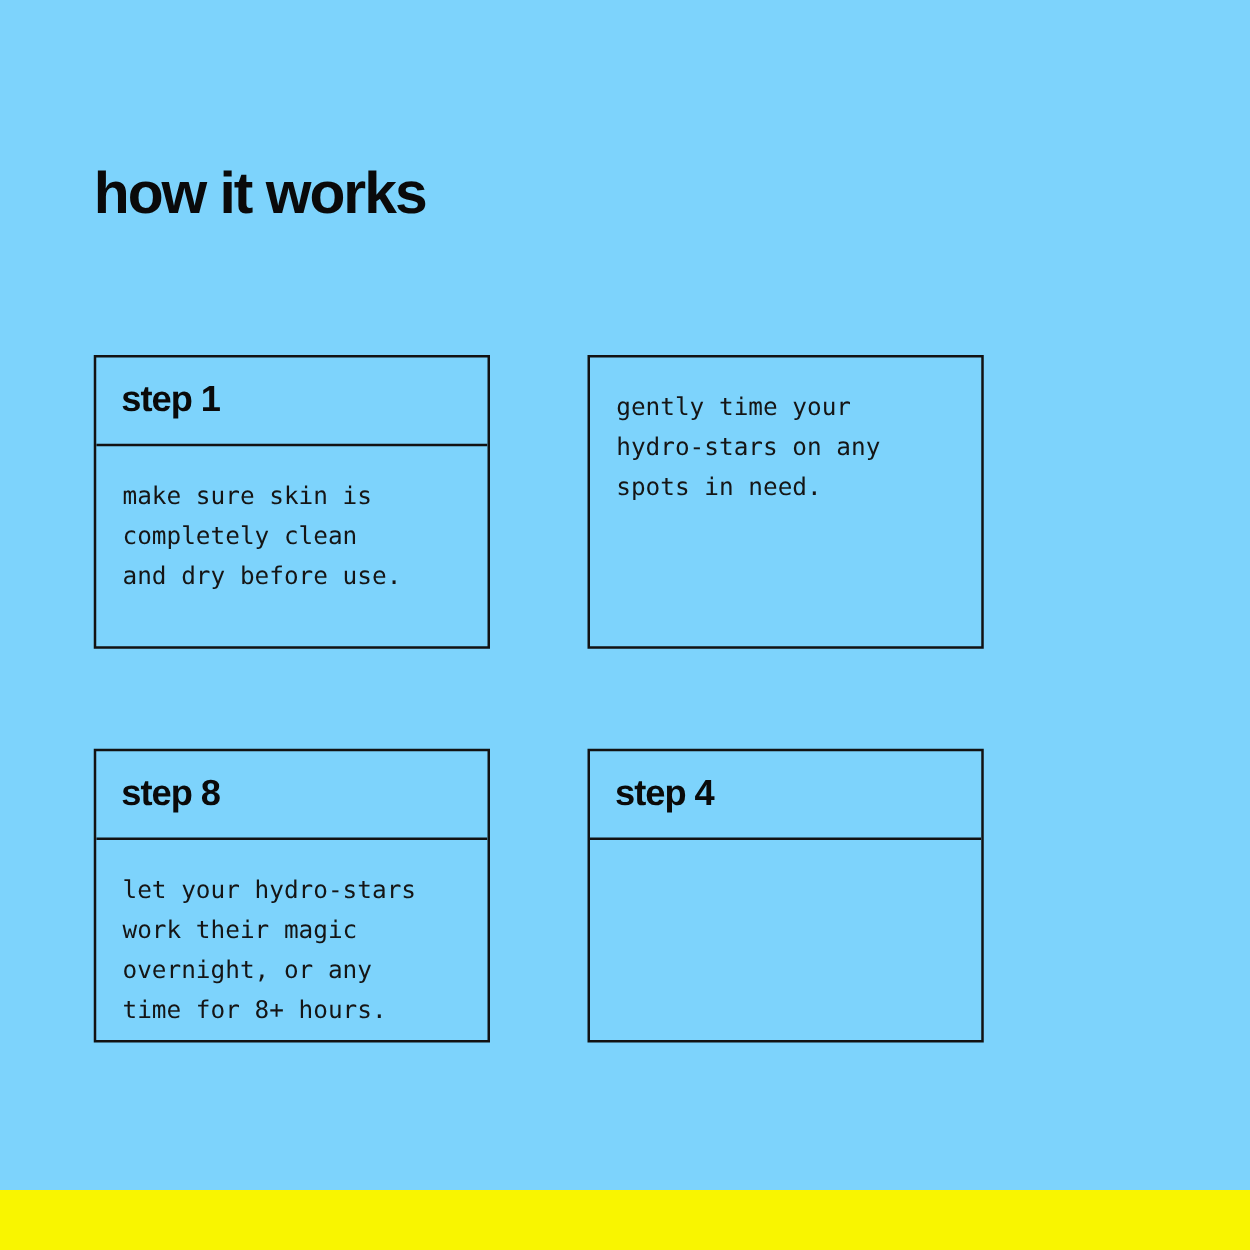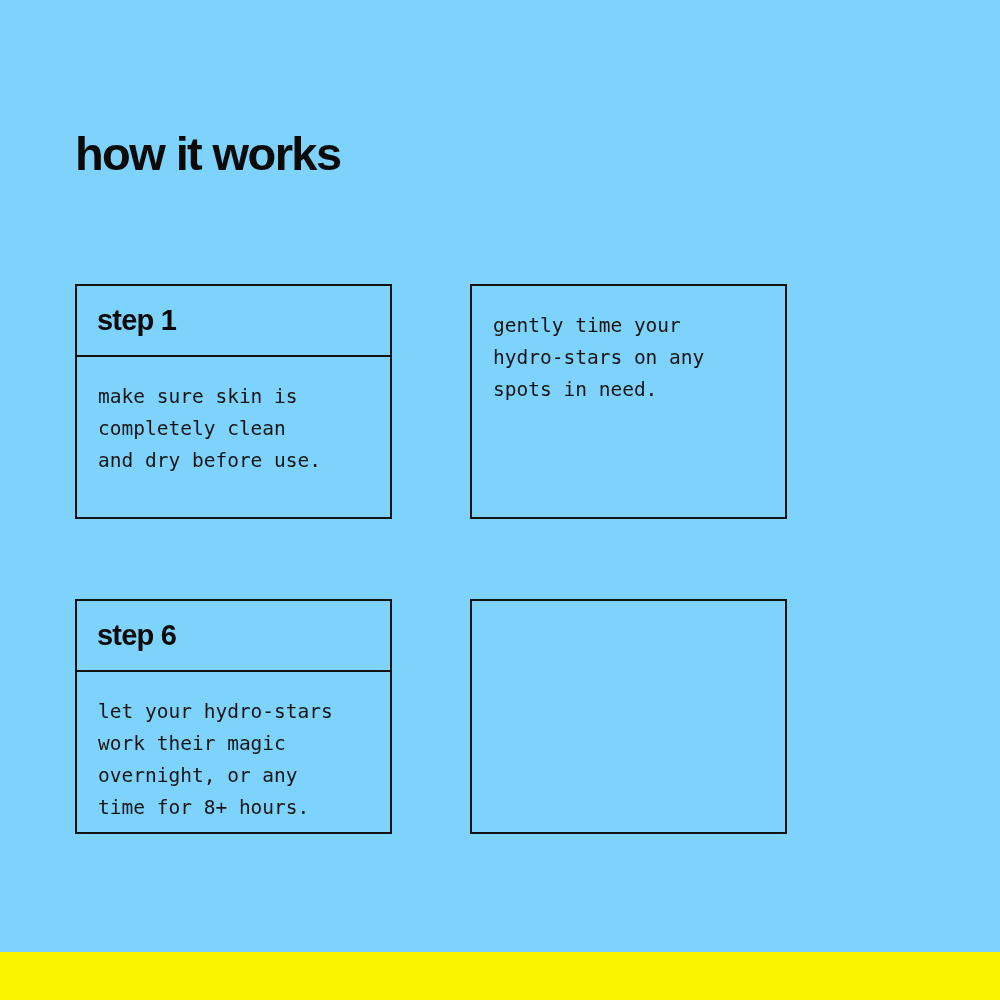--- a/index.html
+++ b/index.html
@@ -114,27 +114,30 @@
     <div class="step-card">
       <div class="step-card-body">
         <p class="step-card-text">gently time your
 hydro-stars on any
 spots in need.</p>
       </div>
     </div>
 
     <div class="step-card">
       <div class="step-card-header">
-        <span class="step-card-title">step 6</span>
+        <span class="step-card-title">step 8</span>
       </div>
       <div class="step-card-body">
         <p class="step-card-text">let your hydro-stars
 work their magic
 overnight, or any
 time for 8+ hours.</p>
       </div>
     </div>
 
     <div class="step-card">
+      <div class="step-card-header">
+        <span class="step-card-title">step 4</span>
+      </div>
     </div>
 
   </div>
 </div>
 
 </body></html>

